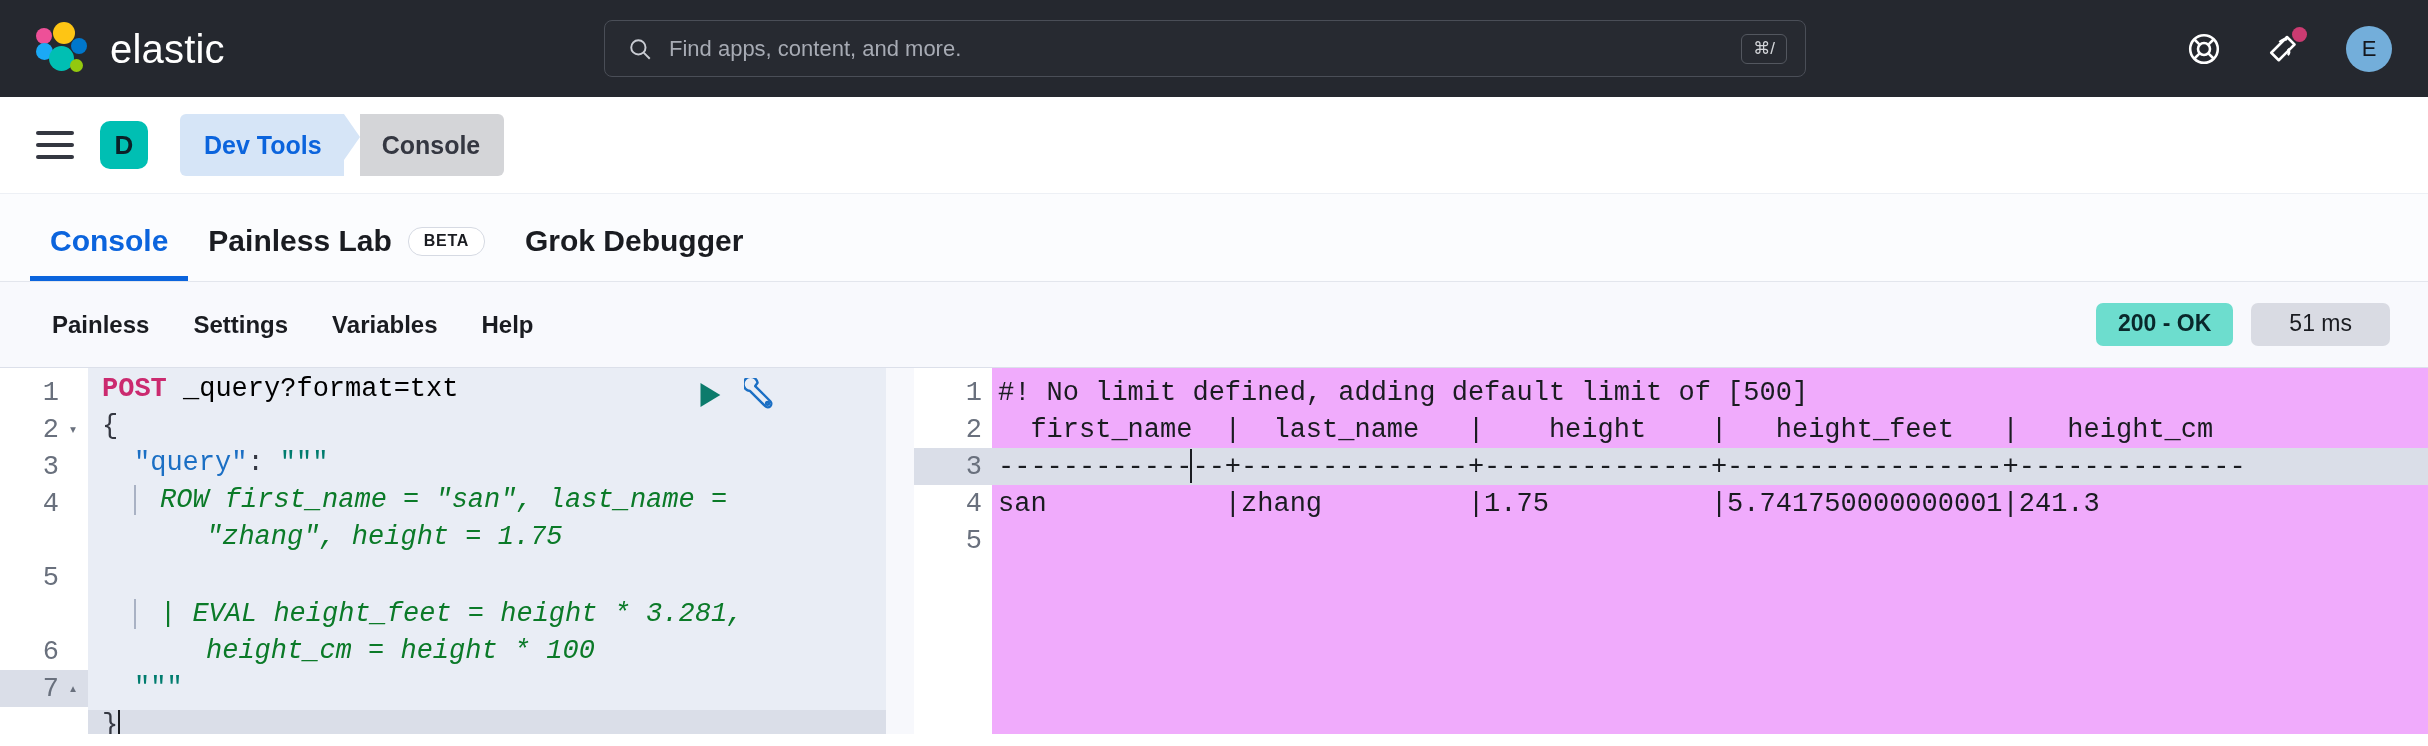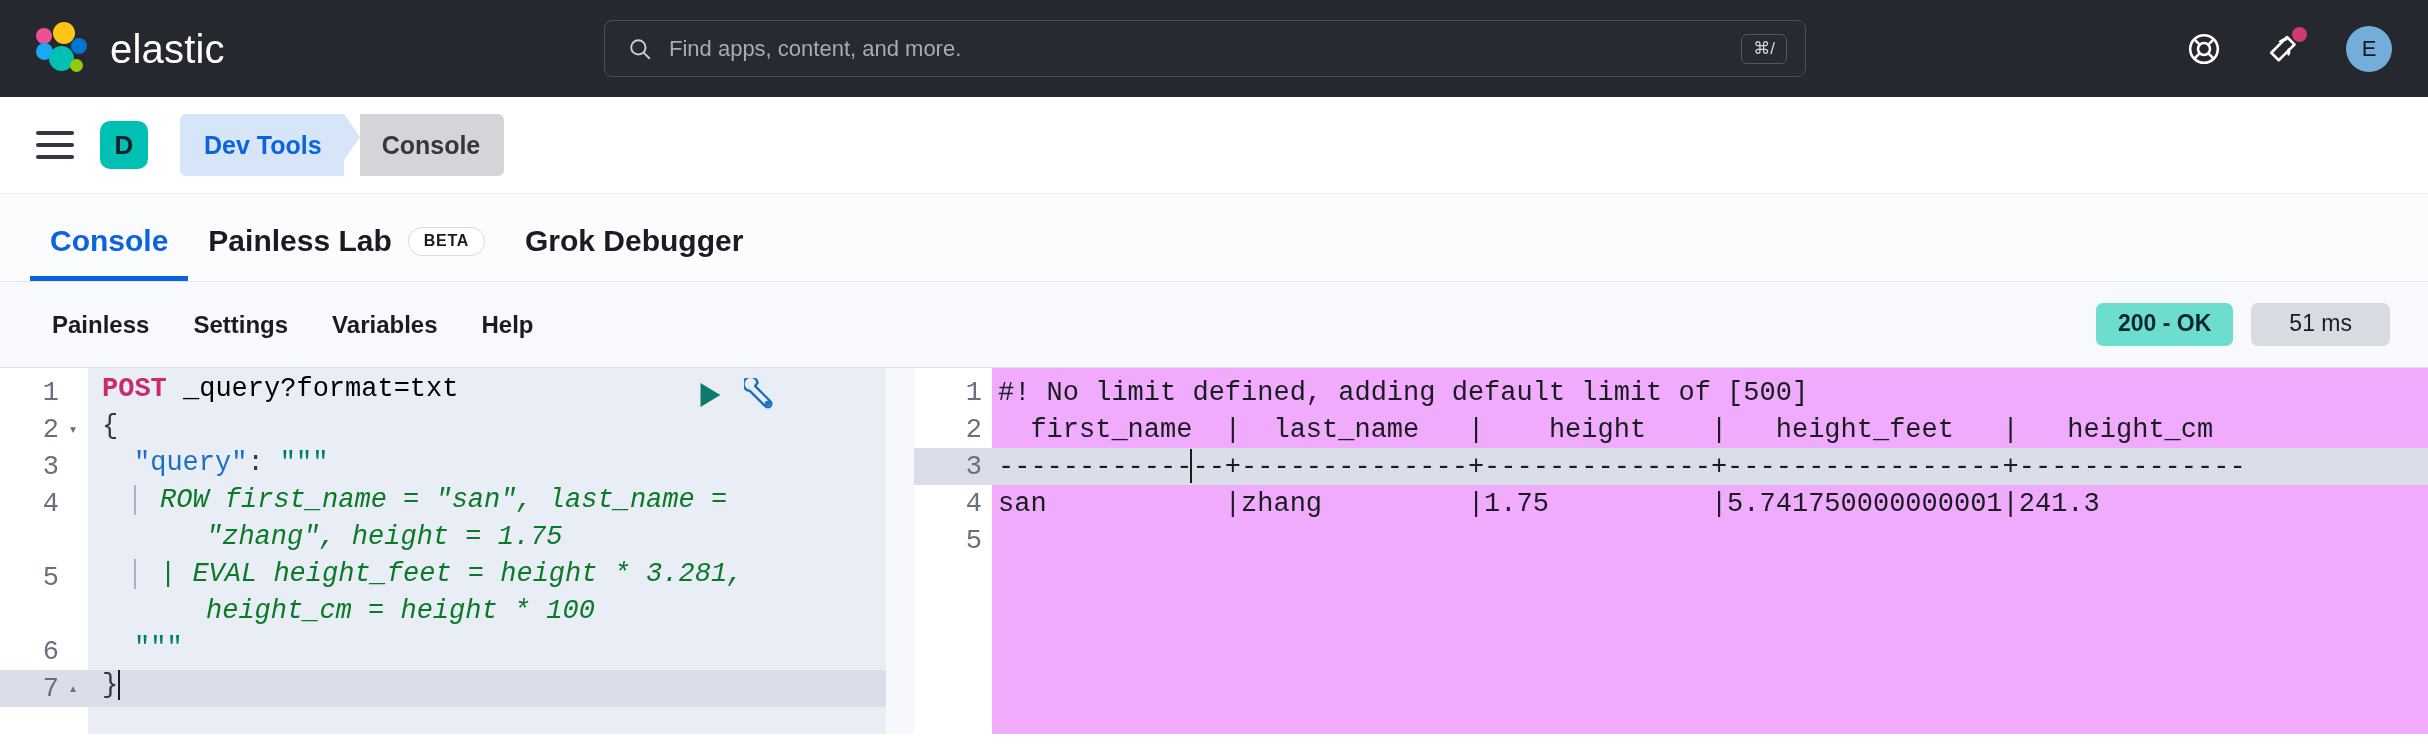--- a/index.html
+++ b/index.html
@@ -347,21 +347,21 @@
         </div>
         <div class="cl" style="padding-left:46px;">
           <span class="k-key">"query"</span><span class="k-brace">: </span><span class="k-str">"""</span>
         </div>
         <div class="cl" style="padding-left:46px;">
           <span class="indent-guide"></span><span class="k-esql">ROW first_name = "san", last_name =</span>
         </div>
         <div class="cl" style="padding-left:118px;">
           <span class="k-esql">"zhang", height = 1.75</span>
         </div>
-        <div class="cl" style="padding-left:46px;">
+        <div class="cl" style="padding-left:46px;margin-top:40px;">
           <span class="indent-guide"></span><span class="k-esql">| EVAL height_feet = height * 3.281,</span>
         </div>
         <div class="cl" style="padding-left:118px;">
           <span class="k-esql">height_cm = height * 100</span>
         </div>
         <div class="cl" style="padding-left:46px;">
           <span class="k-str">"""</span>
         </div>
         <div class="cl h-act">
           <span class="k-brace">}</span><span class="caret"></span>

